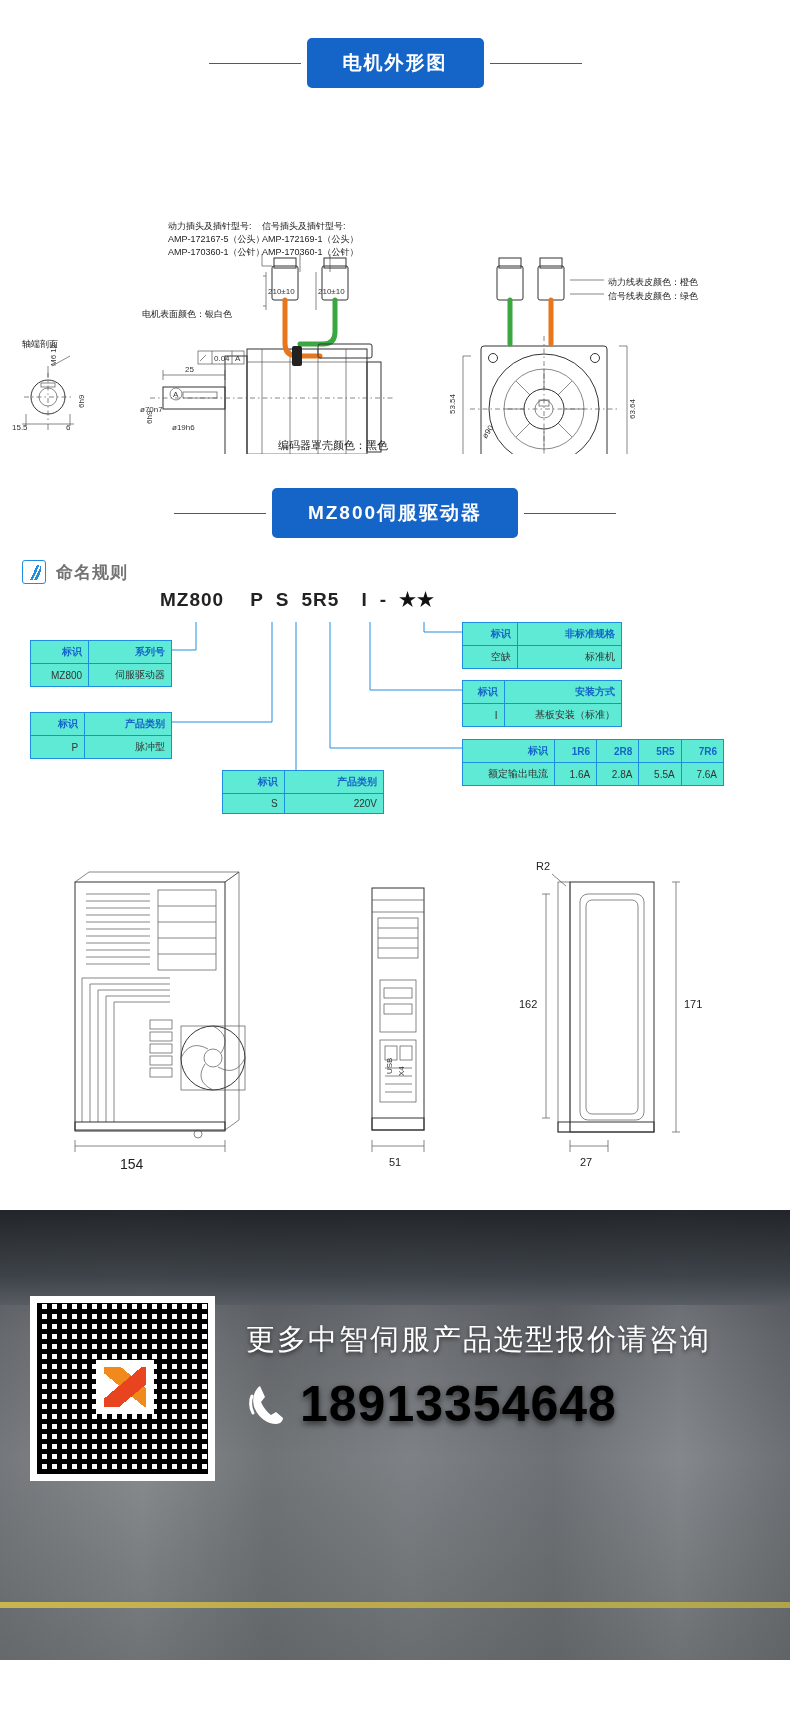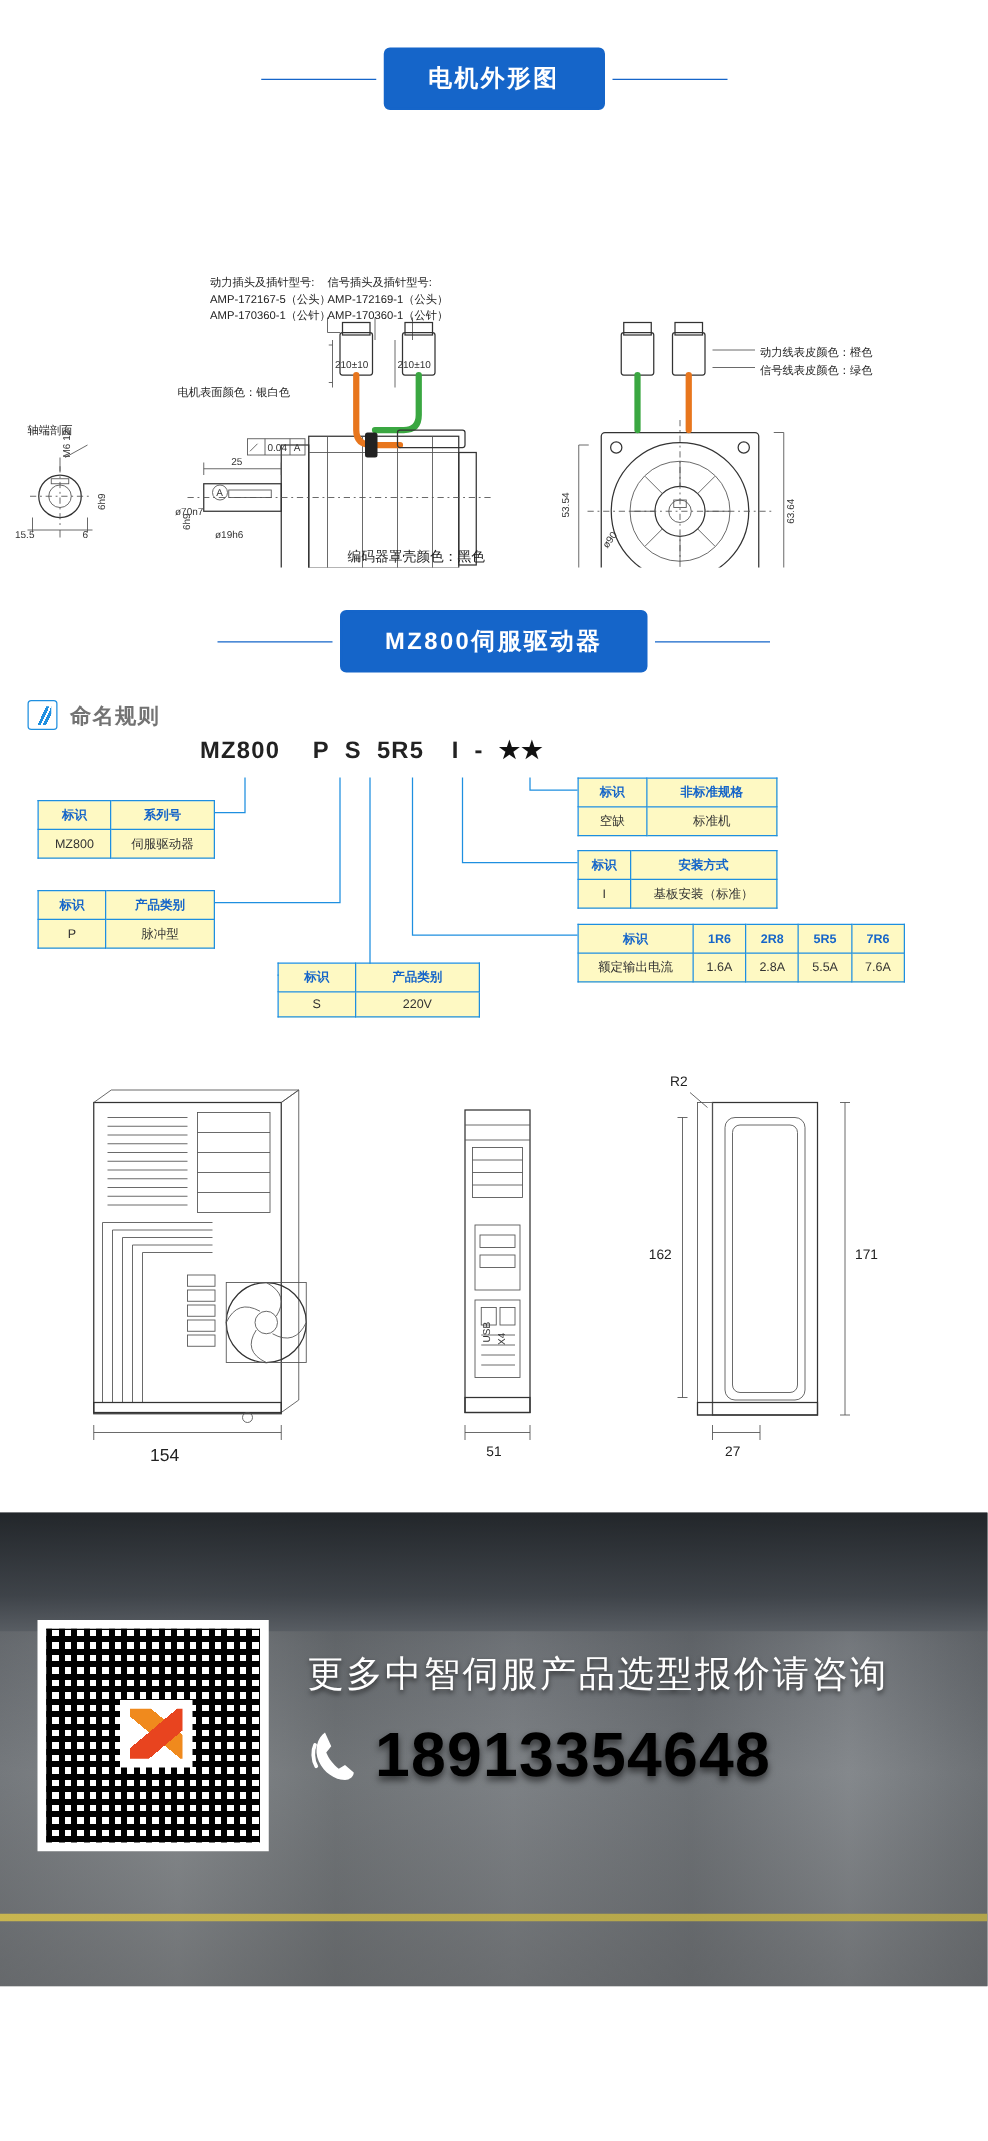--- a/index.html
+++ b/index.html
@@ -85,41 +85,41 @@
   }
   .naming svg { position:absolute; left:0; top:0; }
   .tbl {
     border-collapse:collapse;
     font-size:10px;
     position:absolute;
   }
   .tbl td {
     border:1px solid #1e8fe0;
     color:#333;
-    text-align:center;
+    text-align:right;
     padding:4px 6px;
     white-space:nowrap;
-    background:#fef9c3;
+    background:#5eead4;
   }
   .tbl td.hdr { color:#1565c9; font-weight:bold; }
 
   
   .dims {
     position:relative;
     width:790px;
     height:330px;
     margin-top:6px;
   }
   .dims svg { position:absolute; left:0; top:0; }
 
   
   .footer {
     position:relative;
     width:790px;
-    height:379px;
+    height:450px;
     margin-top:20px;
     background:#6d6f70;
     overflow:hidden;
   }
   .footer .photo {
     position:absolute; inset:0;
     background:
       linear-gradient(180deg, rgba(35,38,42,.55) 0%, rgba(60,64,70,.25) 28%, rgba(120,124,128,.18) 55%, rgba(90,92,94,.55) 100%),
       linear-gradient(90deg, #74787c 0%, #8b8f92 18%, #6e7275 34%, #7f8387 52%, #6b6f73 70%, #878b8f 86%, #6a6e72 100%);
   }

